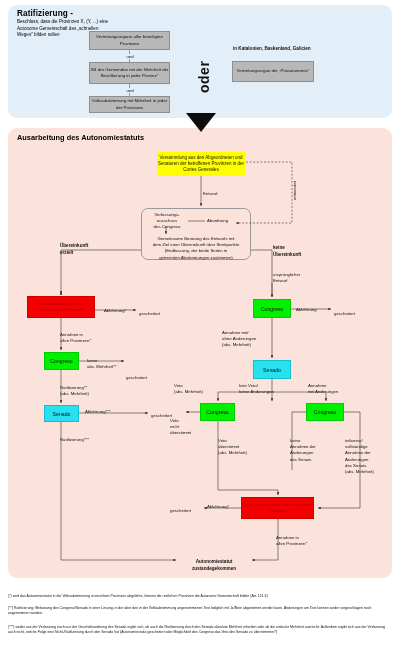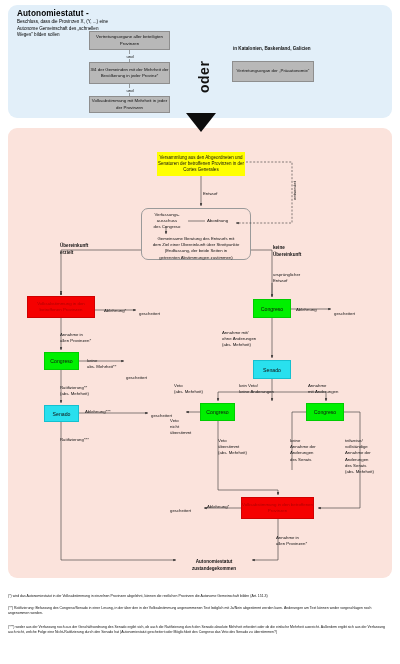--- a/index.html
+++ b/index.html
@@ -51,21 +51,21 @@
 
   svg.wires{position:absolute;left:0;top:0;width:400px;height:664px;pointer-events:none;}
 </style>
 </head>
 <body>
 
 <div id="page">
 
   <div class="panel-init"></div>
 
-  <div class="h-init">Autonomiestatut -</div>
+  <div class="h-init">Ratifizierung -</div>
   <div class="h-init-sub">Beschluss, dass die Provinzen
  X, (Y, ...) eine Autonome
 Gemeinschaft des „schnellen
 Weges" bilden sollen</div>
 
   <div class="box gray" style="left:89px;top:31px;width:81px;height:19px;">Vertretungsorgane aller
 beteiligten Provinzen</div>
   <div class="lbl-c" style="left:120px;top:54px;width:20px;">und</div>
   <div class="box gray" style="left:89px;top:62px;width:81px;height:22px;">3/4 der Gemeinden
 mit der Mehrheit
@@ -74,20 +74,22 @@
   <div class="box gray" style="left:89px;top:96px;width:81px;height:17px;">Volksabstimmung mit Mehrheit
 in jeder der Provinzen</div>
 
   <div class="oder" style="left:196px;top:93px;">oder</div>
 
   <div class="kat" style="left:233px;top:46px;">in Katalonien, Baskenland, Galicien</div>
   <div class="box gray" style="left:232px;top:61px;width:82px;height:21px;">Vertretungsorgan
 der „Präautonomie"</div>
 
   <div class="panel-elab"></div>
+  <div class="h-elab">Ausarbeitung
+des Autonomiestatuts</div>
 
   <div class="box yellow" style="left:157px;top:152px;width:88px;height:24px;">Versammlung aus
 den Abgeordneten und Senatoren
 der betroffenen Provinzen
 in der Cortes Generales</div>
 
   <div class="lbl" style="left:203px;top:191px;">Entwurf</div>
   <div class="lbl vert" style="left:292px;top:200px;">entsendet</div>
 
   <div class="round" style="left:141px;top:208px;width:110px;height:52px;"></div>

